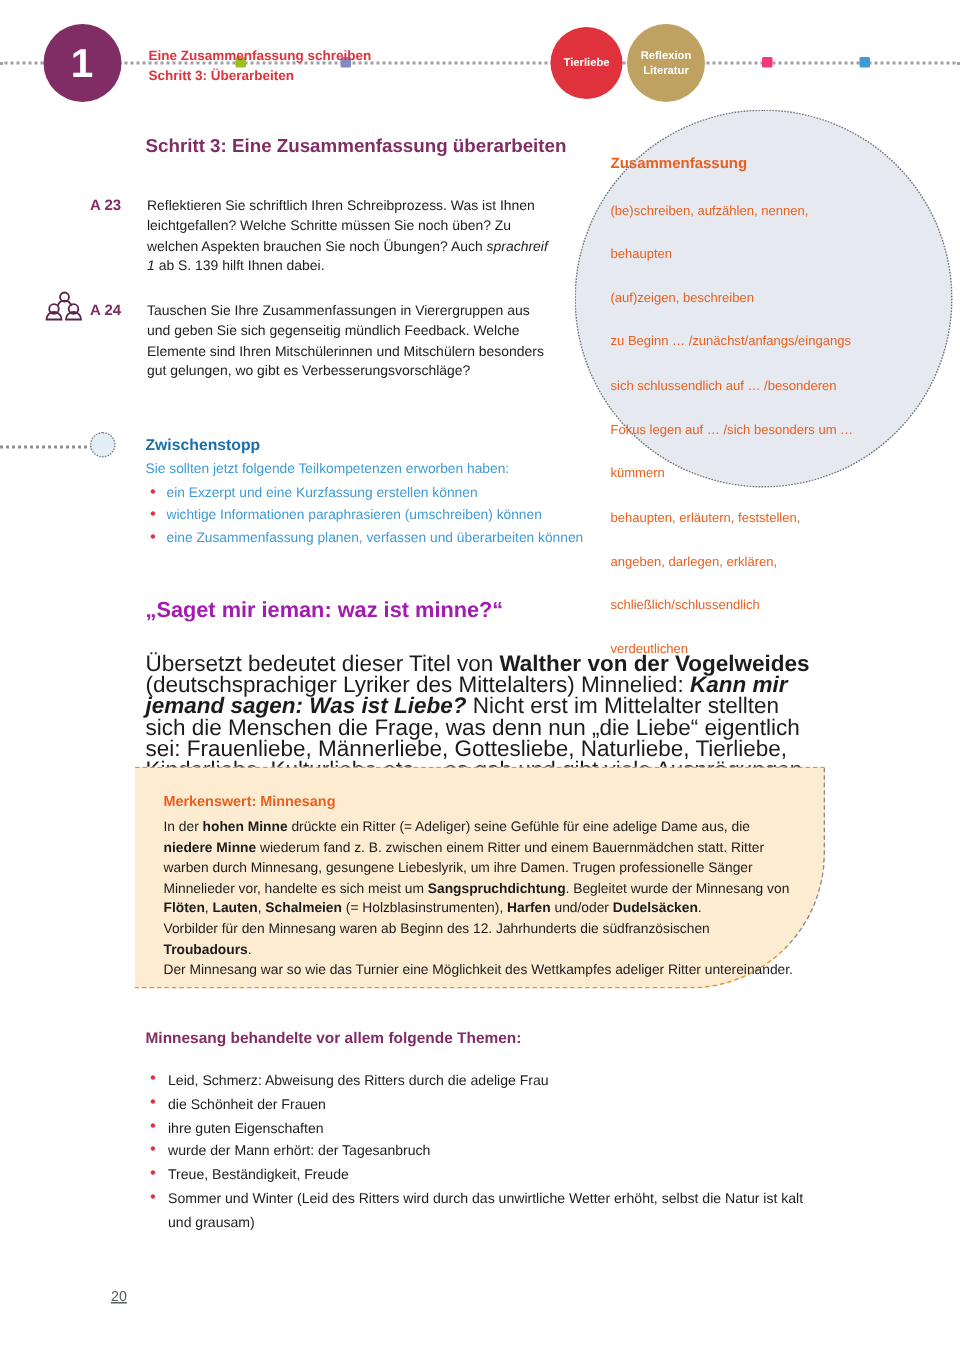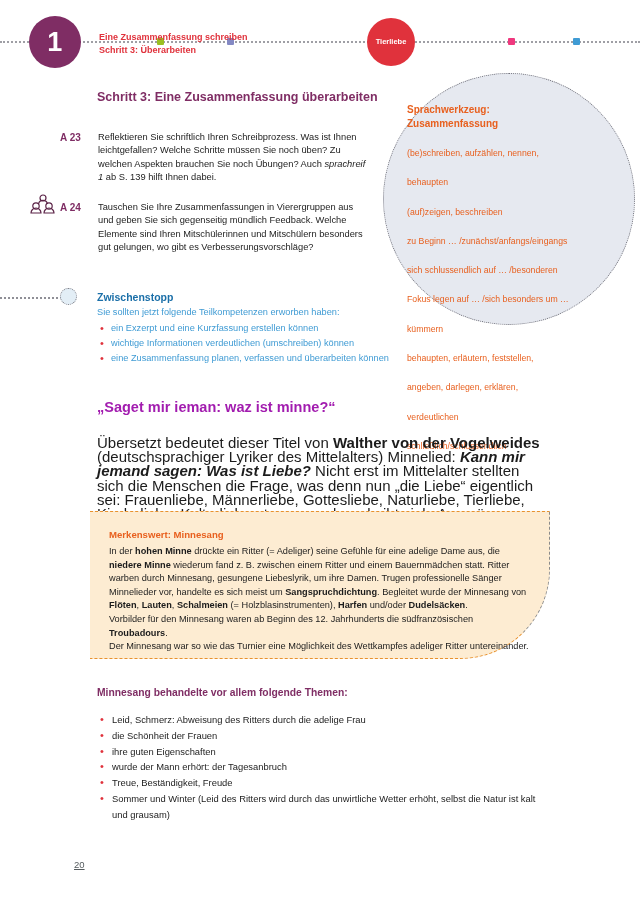--- a/index.html
+++ b/index.html
@@ -311,20 +311,26 @@
   <div class="chapter-badge">1</div>
 
   <div class="header-titles">
     <div>Eine Zusammenfassung schreiben</div>
     <div>Schritt 3: Überarbeiten</div>
   </div>
 
   <div class="pill schreiben">
     <span>Tierliebe</span>
   </div>
+  <div class="pill reflexion">
+    <span>
+      <span>Reflexion</span><br>
+      <span>Literatur</span>
+    </span>
+  </div>
 </div>
 
 <div class="step-title">Schritt 3: Eine Zusammenfassung überarbeiten</div>
 
 <div class="task" id="task-a23">
   <span class="tag">A 23</span>
   <div class="body"><span>Reflektieren Sie schriftlich Ihren Schreibprozess. Was ist Ihnen leichtgefallen? Welche Schritte müssen Sie noch üben? Zu welchen Aspekten brauchen Sie noch Übungen? Auch </span><em>sprachreif 1</em><span> ab S. 139 hilft Ihnen dabei.</span></div>
 </div>
 
 <svg class="group-icon" viewBox="0 0 30 22">
@@ -338,45 +344,44 @@
 
 <div class="task" id="task-a24">
   <span class="tag">A 24</span>
   <div class="body">Tauschen Sie Ihre Zusammenfassungen in Vierergruppen aus und geben Sie sich gegenseitig mündlich Feedback. Welche Elemente sind Ihren Mitschülerinnen und Mitschülern besonders gut gelungen, wo gibt es Verbesserungsvorschläge?</div>
 </div>
 
 <div class="sprach-wrap">
   <div class="sprach-circle"></div>
   <div class="sprach-inner">
     <div class="sprach-head">
-      <div>Sprachwerkzeug:</div>
       <div>Zusammenfassung</div>
     </div>
     <div class="sprach-line">(be)schreiben, aufzählen, nennen,</div>
     <div class="sprach-line">behaupten</div>
     <div class="sprach-line">(auf)zeigen, beschreiben</div>
     <div class="sprach-line">zu Beginn … /zunächst/anfangs/eingangs</div>
     <div class="sprach-line">sich schlussendlich auf … /besonderen</div>
     <div class="sprach-line">Fokus legen auf … /sich besonders um …</div>
     <div class="sprach-line">kümmern</div>
     <div class="sprach-line">behaupten, erläutern, feststellen,</div>
     <div class="sprach-line">angeben, darlegen, erklären,</div>
+    <div class="sprach-line">schließlich/schlussendlich</div>
     <div class="sprach-line">verdeutlichen</div>
-    <div class="sprach-line">schließlich/schlussendlich</div>
   </div>
 </div>
 
 <div class="stop-line"></div>
 <div class="stop-circle"></div>
 <div class="zwischenstopp">
   <div class="zw-title">Zwischenstopp</div>
   <div class="zw-intro">Sie sollten jetzt folgende Teilkompetenzen erworben haben:</div>
   <ul class="zw-list">
     <li>ein Exzerpt und eine Kurzfassung erstellen können</li>
-    <li>wichtige Informationen verdeutlichen (umschreiben) können</li>
+    <li>wichtige Informationen paraphrasieren (umschreiben) können</li>
     <li>eine Zusammenfassung planen, verfassen und überarbeiten können</li>
   </ul>
 </div>
 
 <div class="section-title">„Saget mir ieman: waz ist minne?“</div>
 <div class="section-para"><span>Übersetzt bedeutet dieser Titel von </span><b>Walther von der Vogelweides</b><span> (deutschsprachiger Lyriker des Mittelalters) Minnelied: </span><i>Kann mir jemand sagen: Was ist Liebe?</i><span> Nicht erst im Mittelalter stellten sich die Menschen die Frage, was denn nun „die Liebe“ eigentlich sei: Frauenliebe, Männerliebe, Gottesliebe, Naturliebe, Tierliebe, Kinderliebe, Kulturliebe etc. – es gab und gibt viele Ausprägungen.</span></div>
 
 <div class="merk-box">
   <div class="merk-title">Merkenswert: Minnesang</div>
   <div class="merk-body"><span>In der </span><b>hohen Minne</b><span> drückte ein Ritter (= Adeliger) seine Gefühle für eine adelige Dame aus, die </span><b>niedere Minne</b><span> wiederum fand z. B. zwischen einem Ritter und einem Bauernmädchen statt. Ritter warben durch Minnesang, gesungene Liebeslyrik, um ihre Damen. Trugen professionelle Sänger Minnelieder vor, handelte es sich meist um </span><b>Sangspruchdichtung</b><span>. Begleitet wurde der Minnesang von </span><b>Flöten</b><span>, </span><b>Lauten</b><span>, </span><b>Schalmeien</b><span> (= Holzblasinstrumenten), </span><b>Harfen</b><span> und/oder </span><b>Dudelsäcken</b><span>.</span><br><span>Vorbilder für den Minnesang waren ab Beginn des 12. Jahrhunderts die südfranzösischen </span><b>Troubadours</b><span>.</span><br><span>Der Minnesang war so wie das Turnier eine Möglichkeit des Wettkampfes adeliger Ritter untereinander.</span></div>

